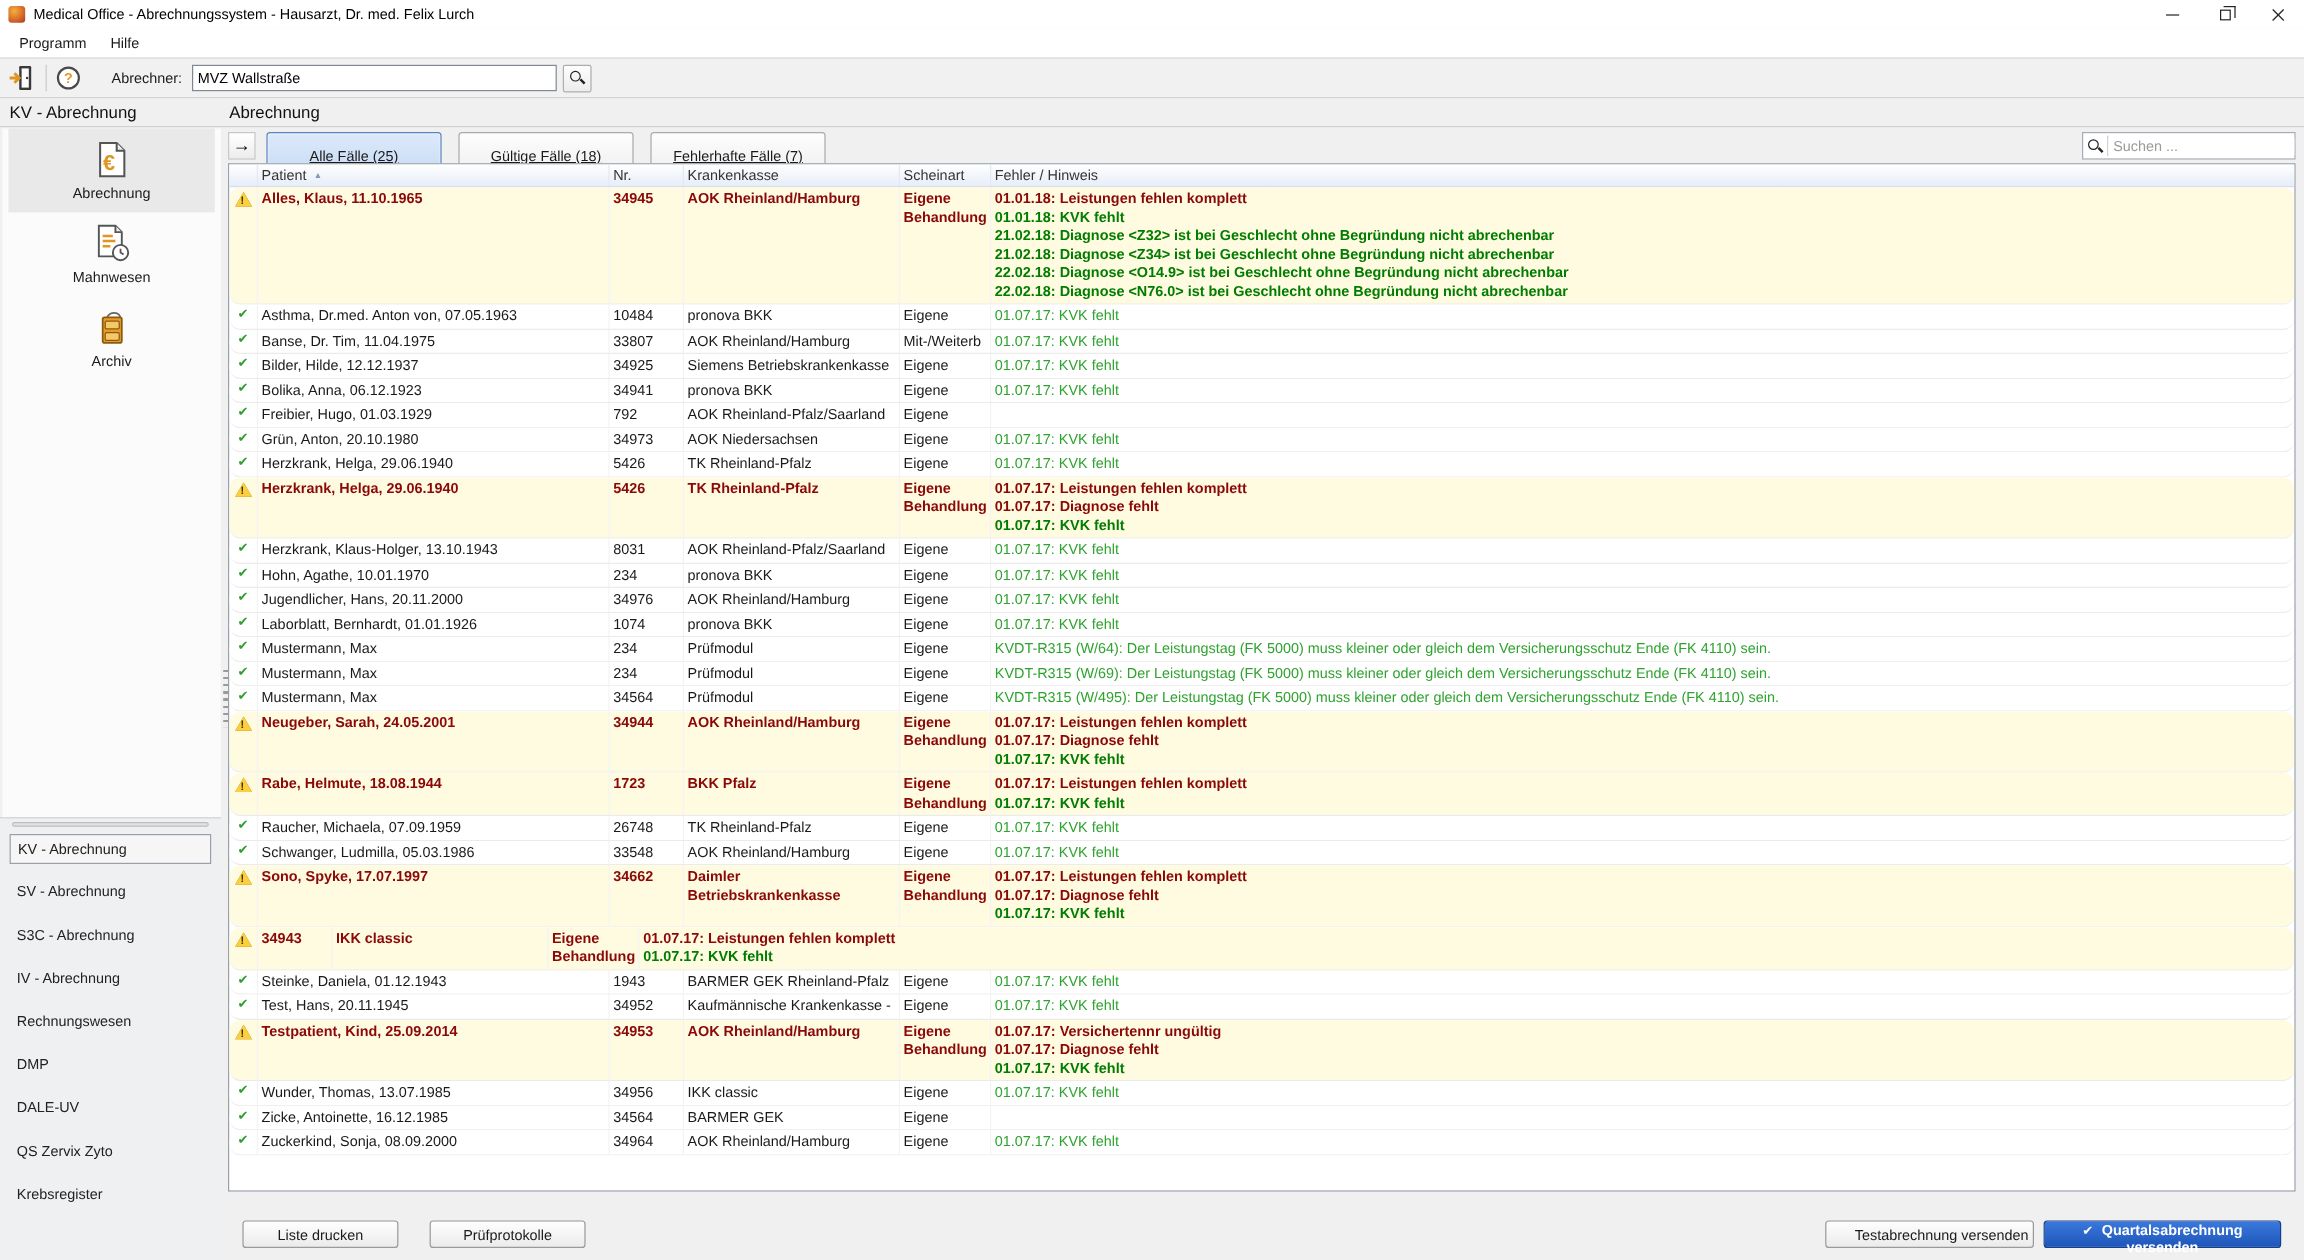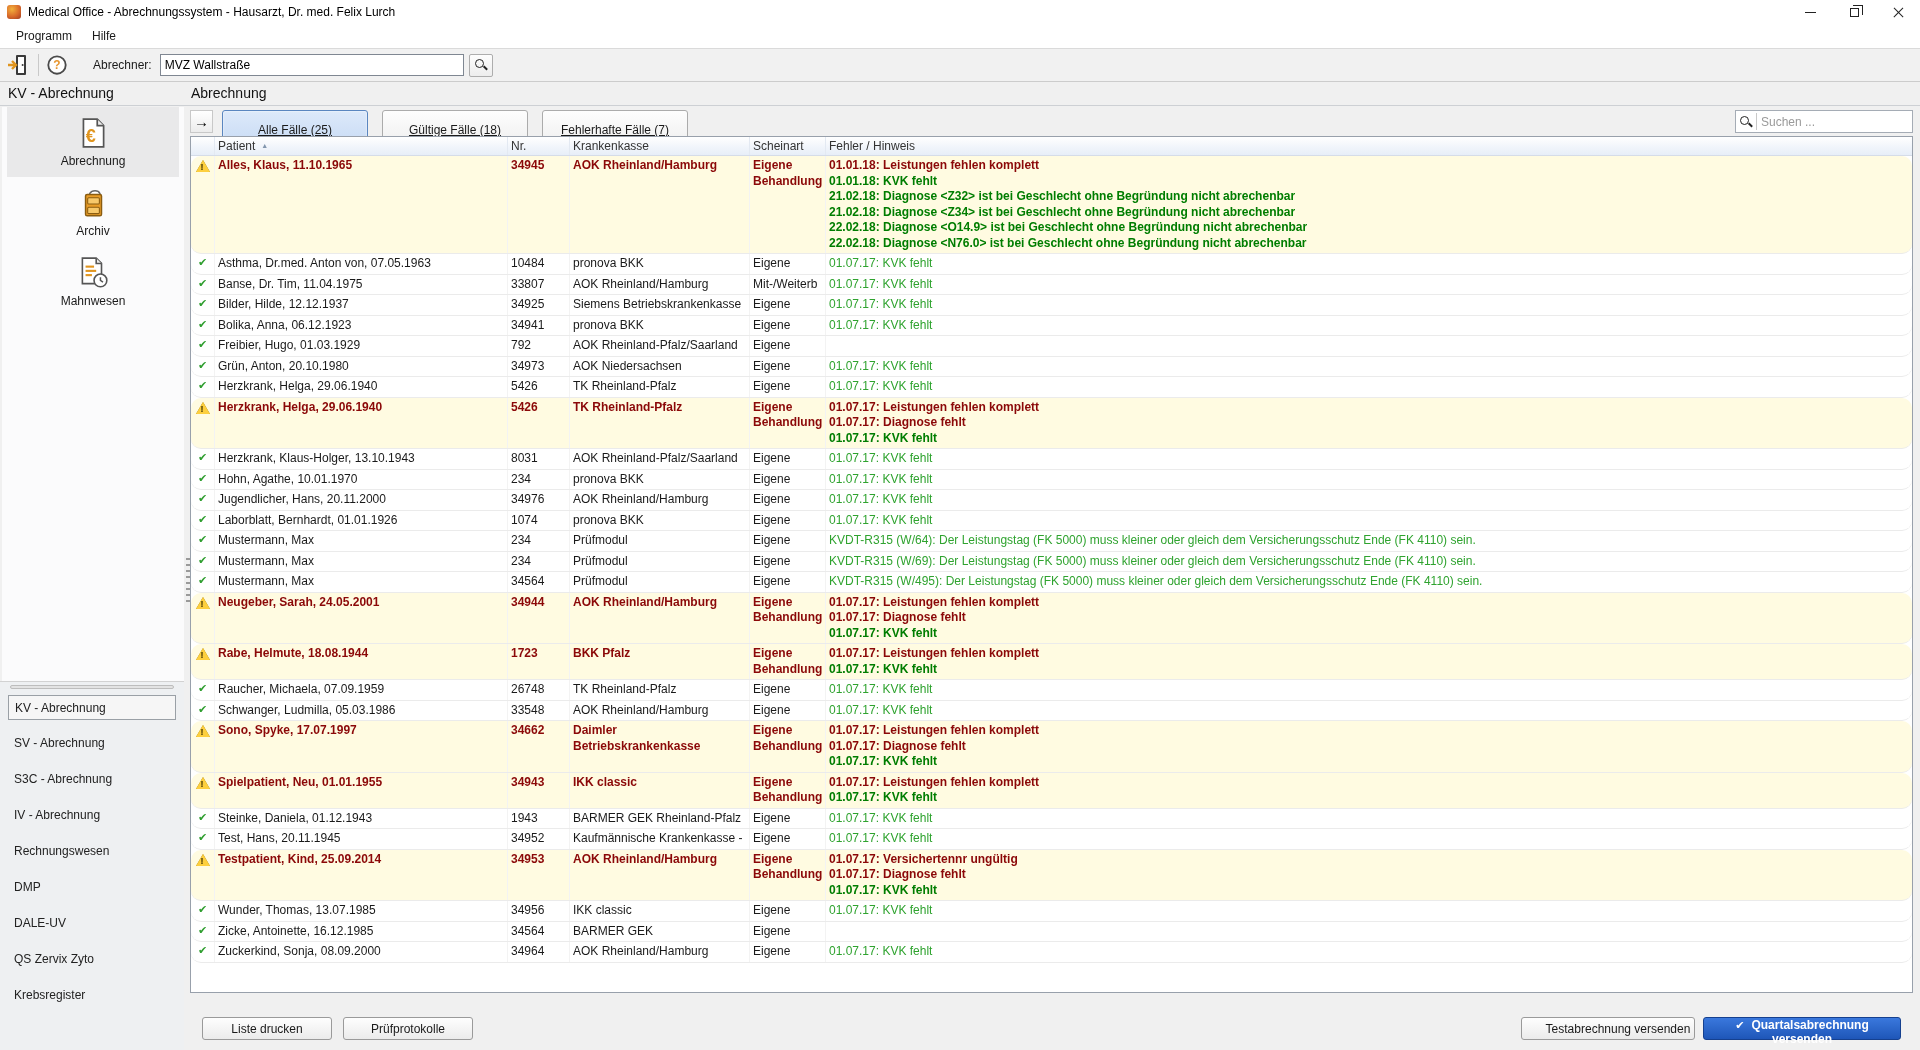--- a/index.html
+++ b/index.html
@@ -118,21 +118,21 @@
   .warn-tri { position:relative; width:0; height:0; margin-top:1px;
               border-left:7px solid transparent; border-right:7px solid transparent;
               border-bottom:12px solid #fdcf3e;
               filter:drop-shadow(0 0 0.6px #8a6d00); }
   .warn-tri::after { content:"!"; position:absolute; left:-2px; top:2px;
                      font-size:9px; font-weight:bold; color:#3c3000; line-height:10px; }
 
   
   .btn { height:23px; border:1px solid #9a9a9a; border-radius:3px; font:inherit; color:#1a1a1a;
          background:linear-gradient(#fefefe,#ebebeb); cursor:default; }
-  #footer-left { position:absolute; left:202px; top:1017px; display:flex; gap:11px; }
+  #footer-left { position:absolute; left:202px; top:1017px; display:flex; gap:26px; }
   #footer-left .btn { width:130px; }
   #footer-right { position:absolute; right:19px; top:1017px; display:flex; gap:8px; }
   #footer-right .btn.secondary { width:174px;padding-left:20px; }
   #footer-right .btn.primary { width:198px; border:1px solid #15408f; color:#fff; font-weight:bold;
                                background:linear-gradient(#3a78dd,#1e56b8); }
   .btn-check { margin-right:7px; font-size:11px; }
 </style>
 </head>
 <body>
 
@@ -185,36 +185,36 @@
   <span id="main-header">Abrechnung</span>
 </div>
 
 <div id="sidebar-panel">
     <div class="nav-item selected"><span class="nav-icon"><svg viewBox="0 0 32 32">
           <path d="M7 3h13l6 6v20H7z" fill="#fff" stroke="#555" stroke-width="1.6"></path>
           <path d="M20 3v6h6" fill="#eee" stroke="#555" stroke-width="1.6"></path>
           <text x="14" y="24" font-size="17" font-weight="bold" fill="#e0951f" text-anchor="middle">€</text>
         </svg></span><span class="nav-label">Abrechnung</span></div>
     <div class="nav-item"><span class="nav-icon"><svg viewBox="0 0 32 32">
-          <path d="M13 7c2-3.5 8-3.5 9.5 0l.8 3H12z" fill="#fff" stroke="#666" stroke-width="1.4"></path>
-          <rect x="9" y="8" width="15" height="20" rx="1.5" fill="#e89c27" stroke="#8a5c10" stroke-width="1.4"></rect>
-          <rect x="11" y="11" width="11" height="6" rx="1" fill="#f7c86a" stroke="#8a5c10"></rect>
-          <rect x="11" y="20" width="11" height="6" rx="1" fill="#f7c86a" stroke="#8a5c10"></rect>
-        </svg></span><span class="nav-label">Archiv</span></div>
-    <div class="nav-item"><span class="nav-icon"><svg viewBox="0 0 32 32">
           <path d="M6 2h13l5 5v19H6z" fill="#fff" stroke="#555" stroke-width="1.5"></path>
           <path d="M19 2v5h5" fill="#eee" stroke="#555" stroke-width="1.5"></path>
           <g stroke="#e0951f" stroke-width="2">
             <line x1="9" y1="10" x2="17" y2="10"></line>
             <line x1="9" y1="14" x2="19" y2="14"></line>
             <line x1="9" y1="18" x2="15" y2="18"></line>
           </g>
           <circle cx="23" cy="23" r="6" fill="#fff" stroke="#555" stroke-width="1.5"></circle>
           <path d="M23 20v3l2.4 1.6" stroke="#555" stroke-width="1.4" fill="none"></path>
         </svg></span><span class="nav-label">Mahnwesen</span></div>
+    <div class="nav-item"><span class="nav-icon"><svg viewBox="0 0 32 32">
+          <path d="M13 7c2-3.5 8-3.5 9.5 0l.8 3H12z" fill="#fff" stroke="#666" stroke-width="1.4"></path>
+          <rect x="9" y="8" width="15" height="20" rx="1.5" fill="#e89c27" stroke="#8a5c10" stroke-width="1.4"></rect>
+          <rect x="11" y="11" width="11" height="6" rx="1" fill="#f7c86a" stroke="#8a5c10"></rect>
+          <rect x="11" y="20" width="11" height="6" rx="1" fill="#f7c86a" stroke="#8a5c10"></rect>
+        </svg></span><span class="nav-label">Archiv</span></div>
   </div>
 <div id="module-panel">
   <div id="module-handle"></div>
   <div id="module-items">
       <div class="module-item selected">KV - Abrechnung</div>
       <div class="module-item">SV - Abrechnung</div>
       <div class="module-item">S3C - Abrechnung</div>
       <div class="module-item">IV - Abrechnung</div>
       <div class="module-item">Rechnungswesen</div>
       <div class="module-item">DMP</div>
@@ -508,21 +508,20 @@
         <div class="tcell c-fehler">
           <div class="err err-red">01.07.17: Leistungen fehlen komplett</div>
           <div class="err err-red">01.07.17: Diagnose fehlt</div>
           <div class="err err-green">01.07.17: KVK fehlt</div>
         </div>
       </div>
       <div class="trow warning">
         <div class="tcell c-status">
           <span class="warn-tri"></span>
         </div>
-        <div class="tcell c-patient">Spielpatient, Neu, 01.01.1955</div>
         <div class="tcell c-nr">34943</div>
         <div class="tcell c-kasse">IKK classic</div>
         <div class="tcell c-schein">Eigene Behandlung</div>
         <div class="tcell c-fehler">
           <div class="err err-red">01.07.17: Leistungen fehlen komplett</div>
           <div class="err err-green">01.07.17: KVK fehlt</div>
         </div>
       </div>
       <div class="trow">
         <div class="tcell c-status">

